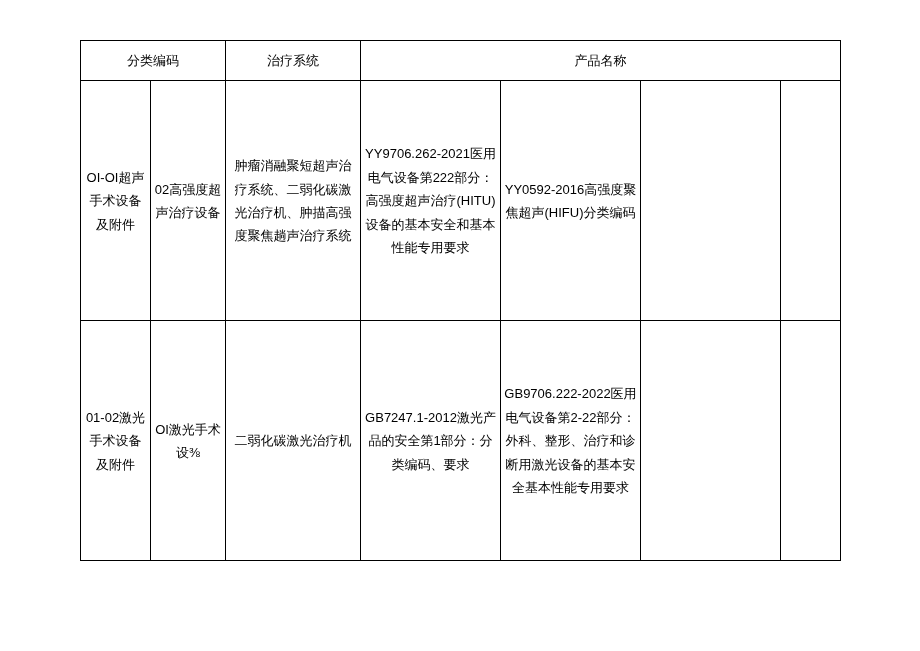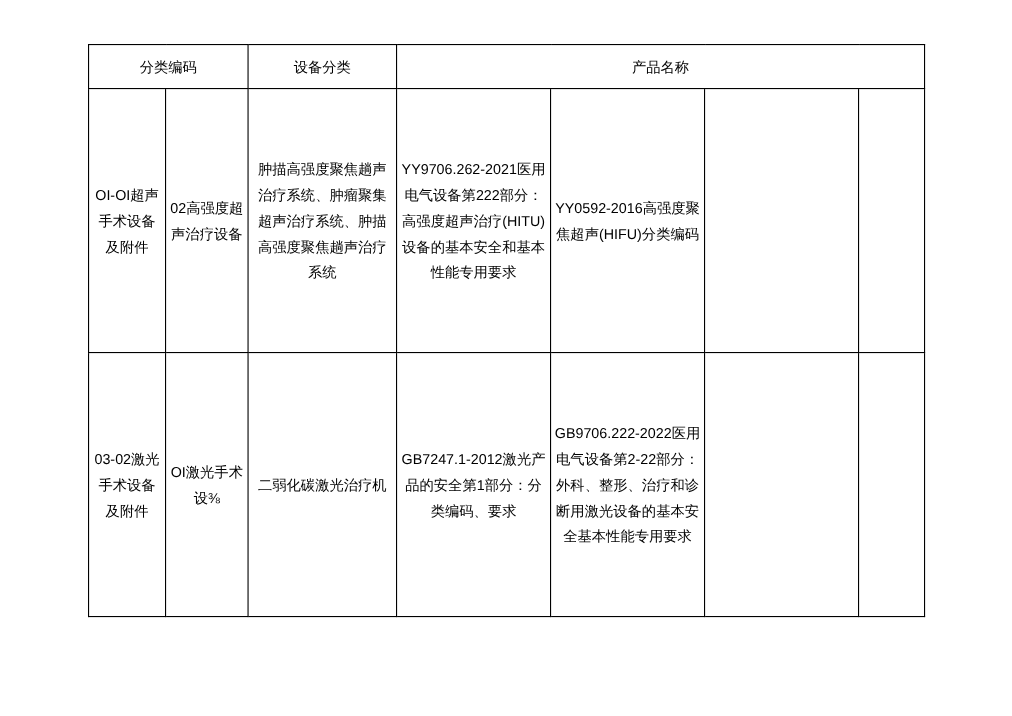--- a/index.html
+++ b/index.html
@@ -51,36 +51,36 @@
     <col class="col-code-b">
     <col class="col-name">
     <col class="col-std-a">
     <col class="col-std-b">
     <col class="col-std-c">
     <col class="col-std-d">
   </colgroup>
   <thead>
     <tr>
       <th colspan="2">分类编码</th>
-      <th>设备分类</th>
+      <th>治疗系统</th>
       <th colspan="4">产品名称</th>
     </tr>
   </thead>
   <tbody>
     <tr class="body-row">
       <td>OI-OI超声手术设备及附件</td>
       <td>02高强度超声治疗设备</td>
-      <td>肿描高强度聚焦趟声治疗系统、肿瘤聚集超声治疗系统、肿描高强度聚焦趟声治疗系统</td>
+      <td>肿瘤消融聚短超声治疗系统、二弱化碳激光治疗机、肿描高强度聚焦趟声治疗系统</td>
       <td>YY9706.262-2021医用电气设备第222部分：高强度超声治疗(HITU)设备的基本安全和基本性能专用要求</td>
       <td>YY0592-2016高强度聚焦超声(HIFU)分类编码</td>
       <td></td>
       <td></td>
     </tr>
     <tr class="body-row">
-      <td>03-02激光手术设备及附件</td>
+      <td>01-02激光手术设备及附件</td>
       <td>OI激光手术设⅜</td>
       <td>二弱化碳激光治疗机</td>
       <td>GB7247.1-2012激光产品的安全第1部分：分类编码、要求</td>
       <td>GB9706.222-2022医用电气设备第2-22部分：外科、整形、治疗和诊断用激光设备的基本安全基本性能专用要求</td>
       <td></td>
       <td></td>
     </tr>
   </tbody>
 </table>
 

